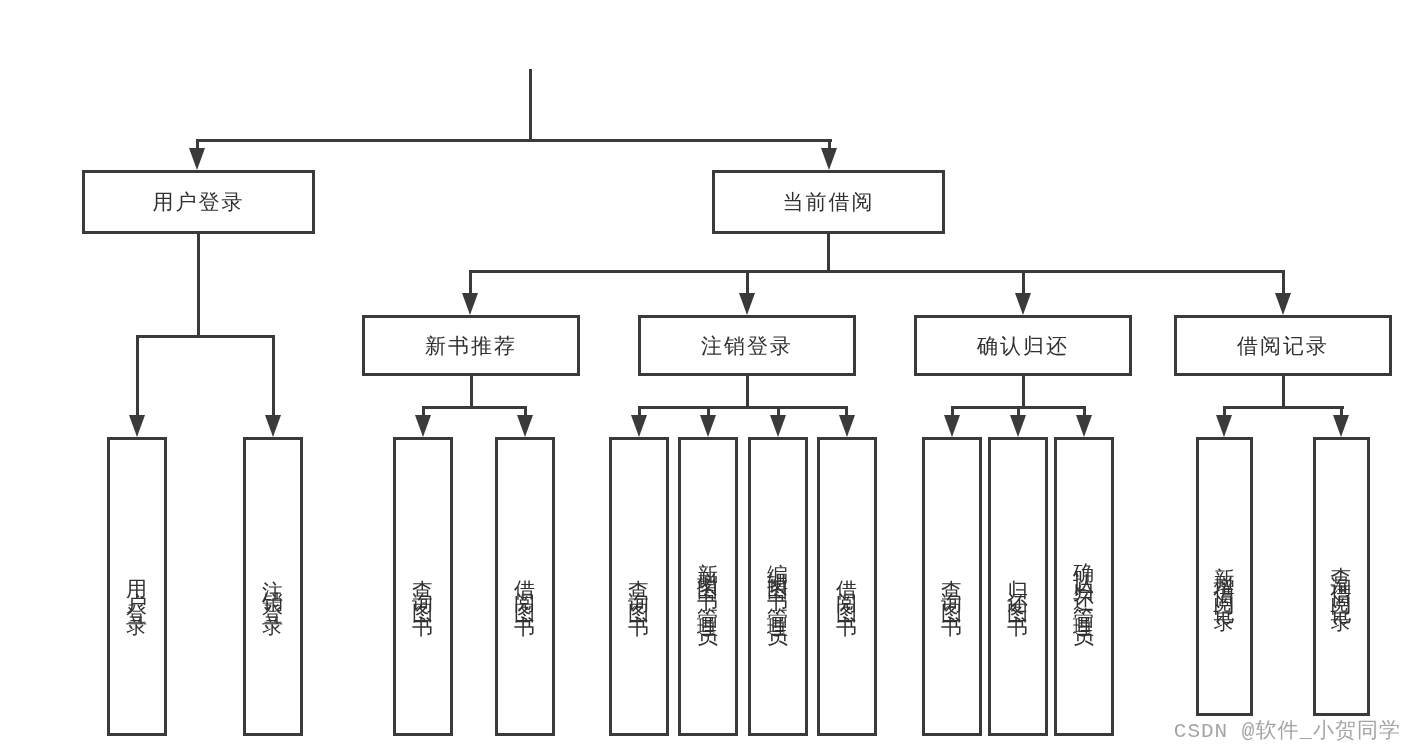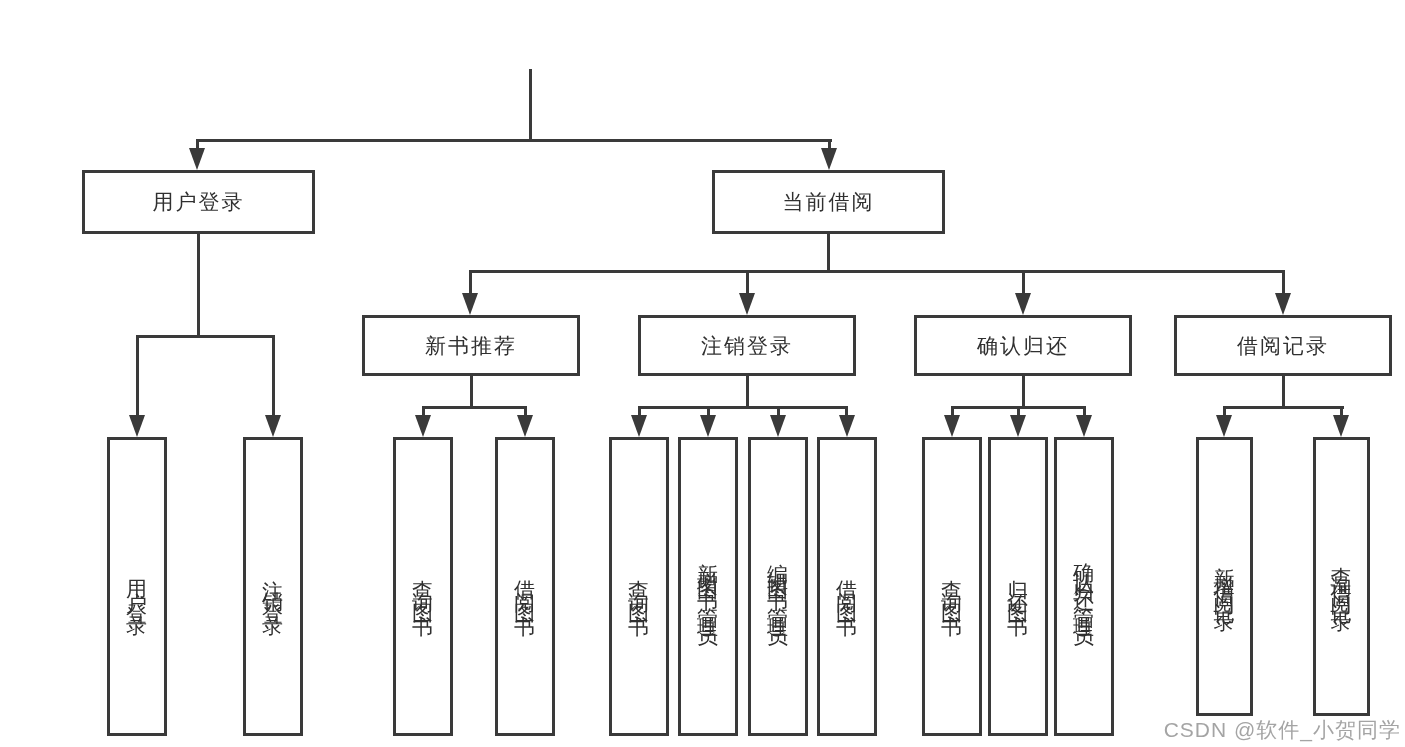--- a/index.html
+++ b/index.html
@@ -30,20 +30,21 @@
   .h { position:absolute; height:3px; background:#3a3a3a; }
   .a { position:absolute; width:0; height:0;
        border-left:8px solid transparent; border-right:8px solid transparent;
        border-top:22px solid #3a3a3a; }
 
   .watermark {
     position:absolute; right:4px; bottom:3px;
     font-size:21px; letter-spacing:1px;
     color:rgba(148,148,148,0.85);
     white-space:nowrap;
+    font-family:Liberation Mono, monospace;
   }
 </style>
 </head>
 <body>
 
 <div class="canvas">
 
   <div class="v" style="left:529px;top:69px;height:70px"></div>
   <div class="h" style="left:196px;top:139px;width:636px"></div>
   <div class="v" style="left:196px;top:139px;height:9px"></div>

